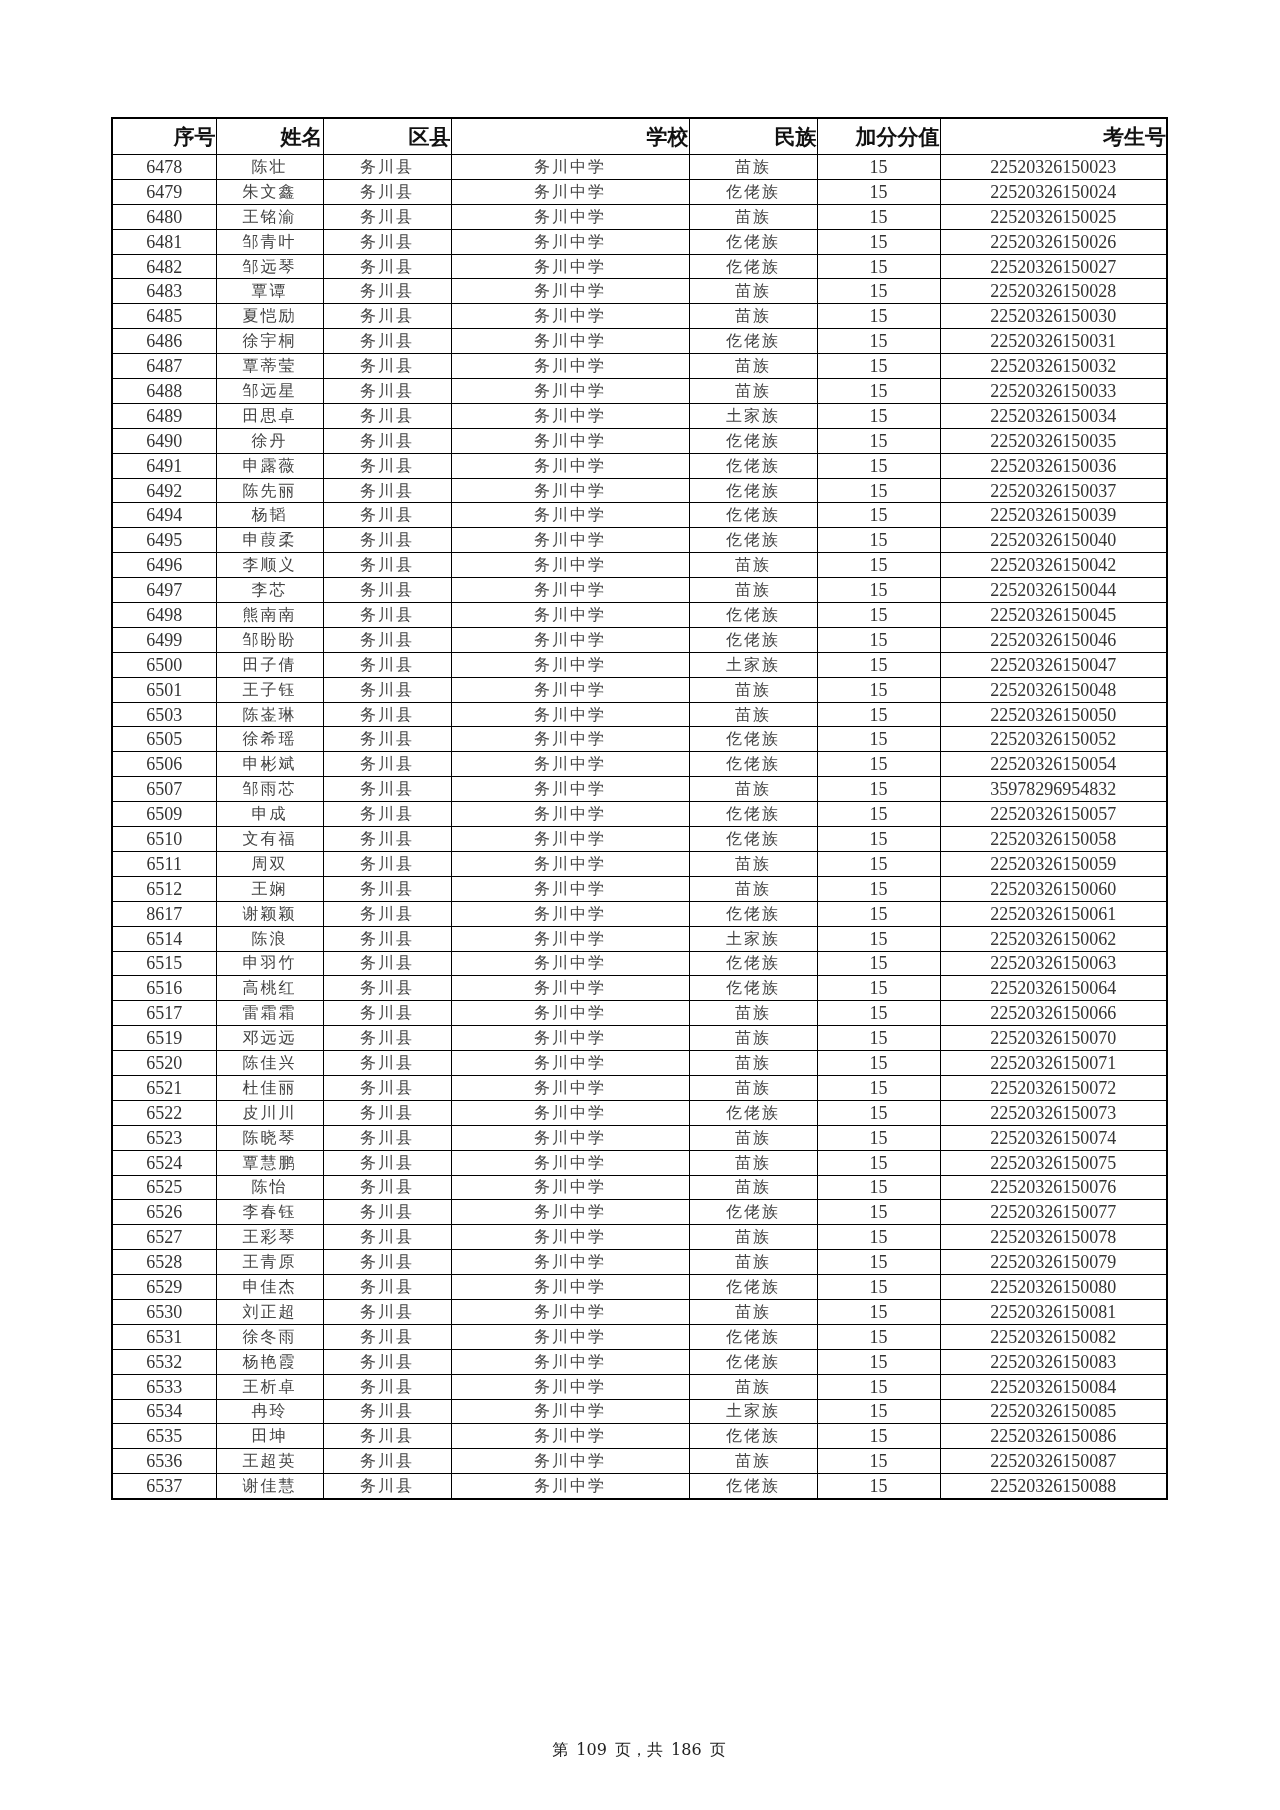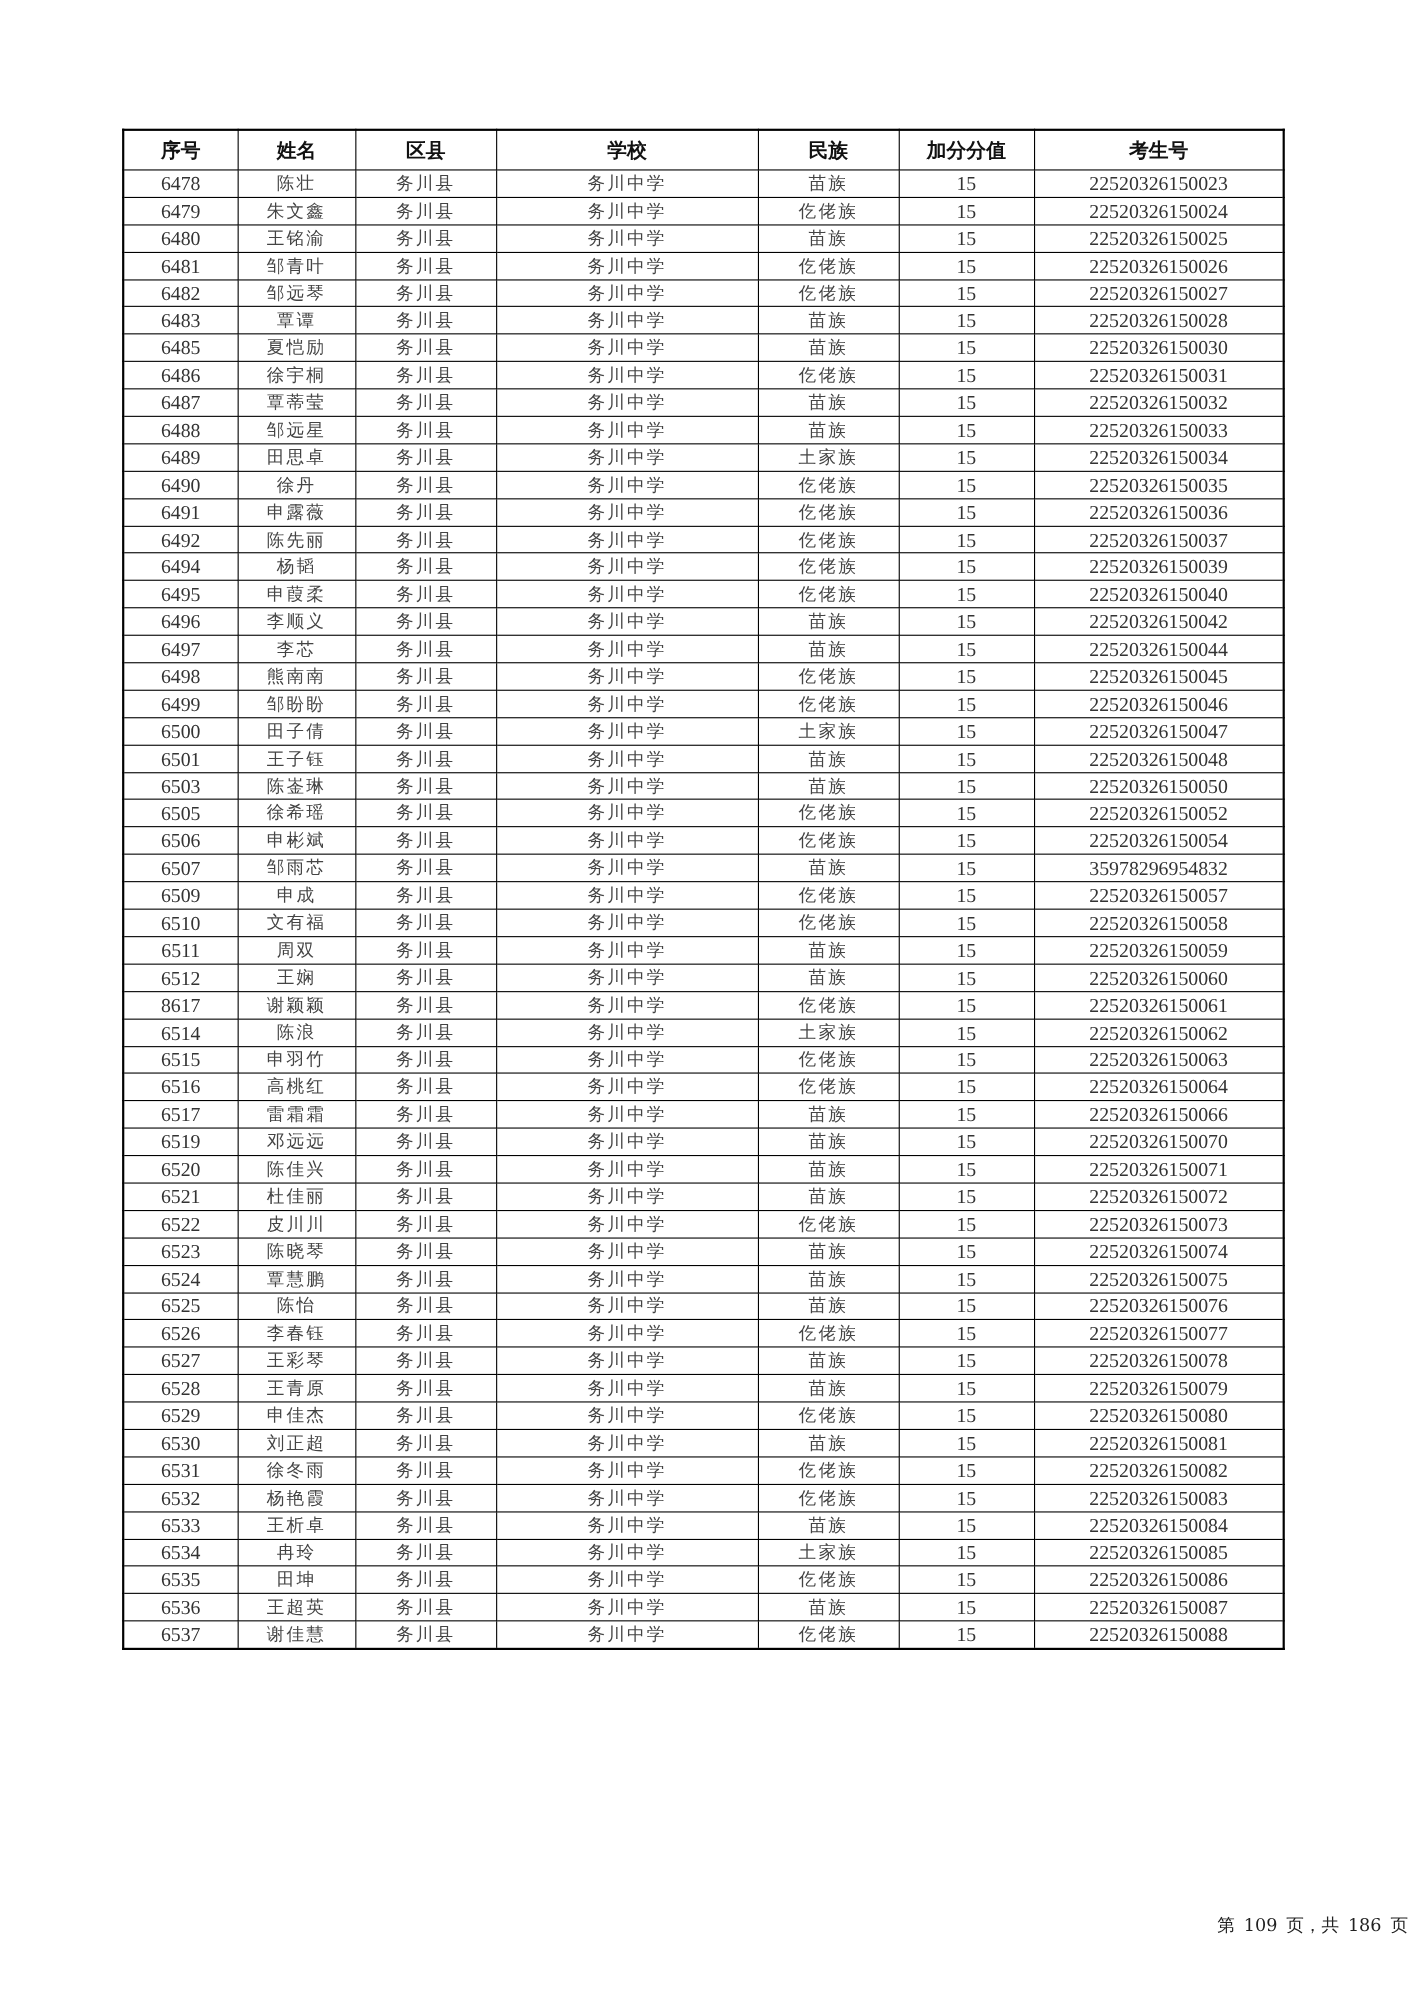--- a/index.html
+++ b/index.html
@@ -3,25 +3,25 @@
 <meta charset="utf-8">
 <style>
   html, body { margin: 0; padding: 0; background: #ffffff; }
   body { width: 1280px; height: 1810px; position: relative; overflow: hidden;
          font-family: "Liberation Serif", "DejaVu Serif", serif; color: #222; }
   #sheet { position: absolute; left: 111px; top: 117px; border-collapse: collapse;
            table-layout: fixed; border: 2px solid #000; }
   #sheet th, #sheet td { border: 1.6px solid #000; text-align: center; padding: 0;
            overflow: hidden; white-space: nowrap; }
   #sheet th { height: 35px; font-family: "DejaVu Sans", sans-serif; font-weight: bold;
-           font-size: 18px; color: #111; }
+           font-size: 21px; color: #111; text-align: right; }
   #sheet td { height: 23.9px; font-size: 17px; line-height: 22px; color: #333; }
   #sheet td.cjk { font-family: "DejaVu Serif", serif; font-size: 16px; letter-spacing: 2px; color: #444; }
   #sheet td.num { font-family: "Liberation Serif", serif; font-size: 18px; }
-  #footer { position: absolute; left: 0; width: 1280px; top: 1740px; text-align: right;
+  #footer { position: absolute; left: 0; width: 1280px; top: 1740px; text-align: center;
             font-family: "DejaVu Serif", serif; font-size: 16px; color: #222; word-spacing: 3px; }
   #footer span { display: inline-block; margin-left: -2px; }
   #watermark { position: absolute; left: 1142px; top: 1826px; font-family: "DejaVu Sans", sans-serif;
                font-size: 21px; color: #8a8a8a; letter-spacing: 0px; }
 </style>
 </head>
 <body>
 
 <table id="sheet">
   <colgroup>

